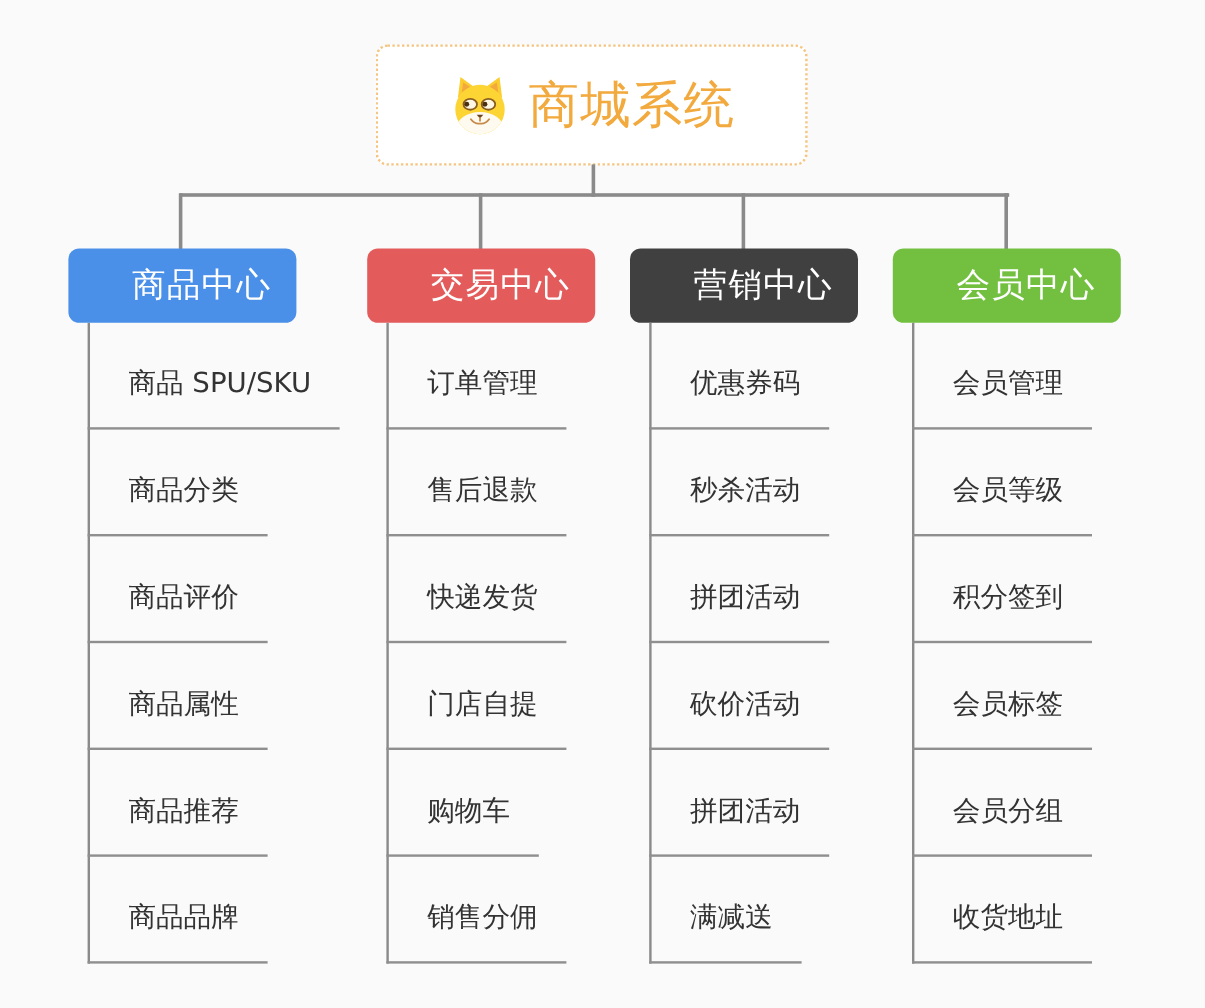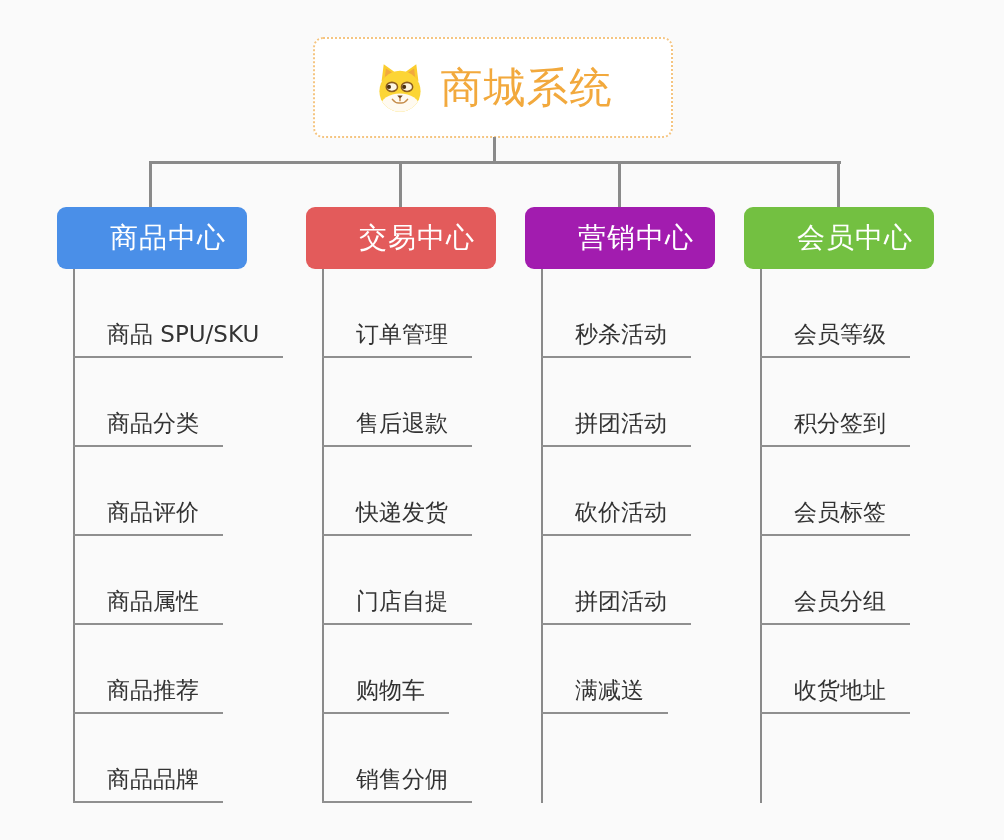--- a/index.html
+++ b/index.html
@@ -71,21 +71,21 @@
   .items{
     position:absolute;
     left:16px;top:62px;
   }
   .item{
     height:89px;
     display:flex;align-items:flex-end;
   }
   .item .leaf{
     display:inline-block;
-    padding:0 24px 6px 34px;
+    padding:0 24px 21px 34px;
     border-bottom:2px solid #8f8f8f;
     font-size:23px;
     color:#333333;
     white-space:nowrap;
   }
 </style>
 </head>
 <body>
 
 <div class="canvas">
@@ -166,25 +166,28 @@
       <div class="item">
           <span class="leaf">购物车</span>
         </div>
       <div class="item">
           <span class="leaf">销售分佣</span>
         </div>
     </div>
   </div>
 
   <div class="col col-3">
-    <div class="col-header" style="background: #a21caf;">
+    <div class="col-header" style="background: #404040;">
       <span>营销中心</span>
     </div>
     <div class="col-trunk"></div>
     <div class="items">
+      <div class="item">
+          <span class="leaf">优惠券码</span>
+        </div>
       <div class="item">
           <span class="leaf">秒杀活动</span>
         </div>
       <div class="item">
           <span class="leaf">拼团活动</span>
         </div>
       <div class="item">
           <span class="leaf">砍价活动</span>
         </div>
       <div class="item">
@@ -196,20 +199,23 @@
     </div>
   </div>
 
   <div class="col col-4">
     <div class="col-header" style="background: rgb(115, 192, 65);">
       <span>会员中心</span>
     </div>
     <div class="col-trunk"></div>
     <div class="items">
       <div class="item">
+          <span class="leaf">会员管理</span>
+        </div>
+      <div class="item">
           <span class="leaf">会员等级</span>
         </div>
       <div class="item">
           <span class="leaf">积分签到</span>
         </div>
       <div class="item">
           <span class="leaf">会员标签</span>
         </div>
       <div class="item">
           <span class="leaf">会员分组</span>

